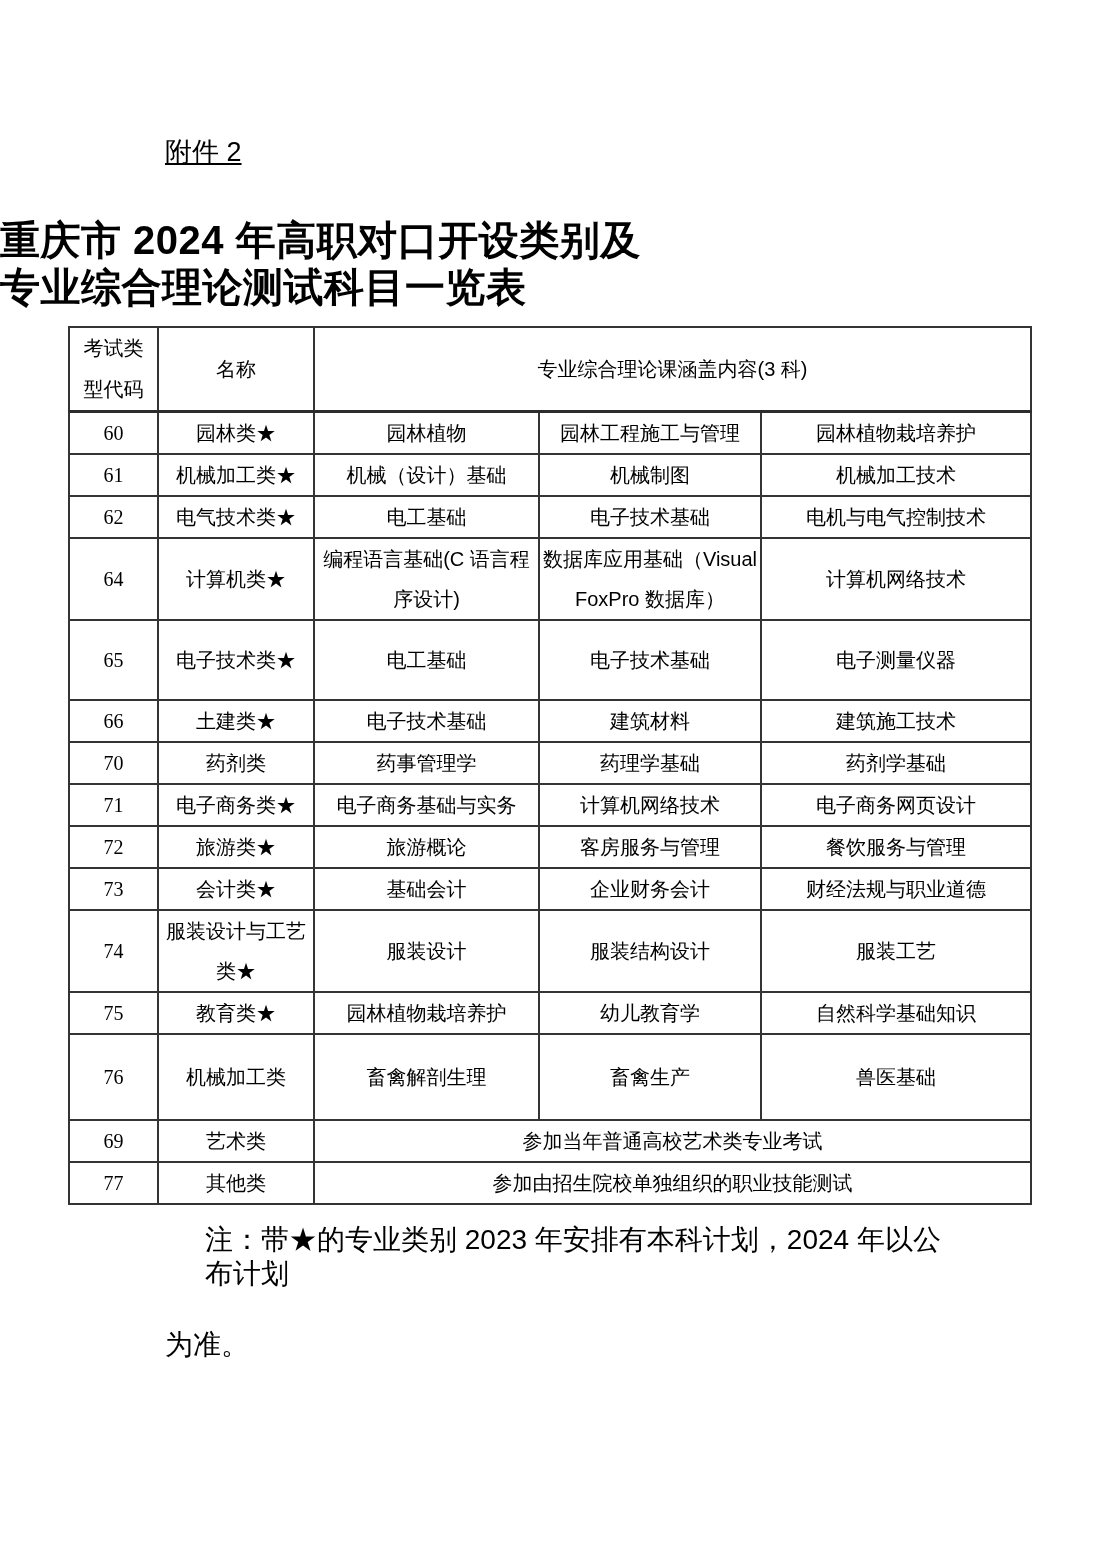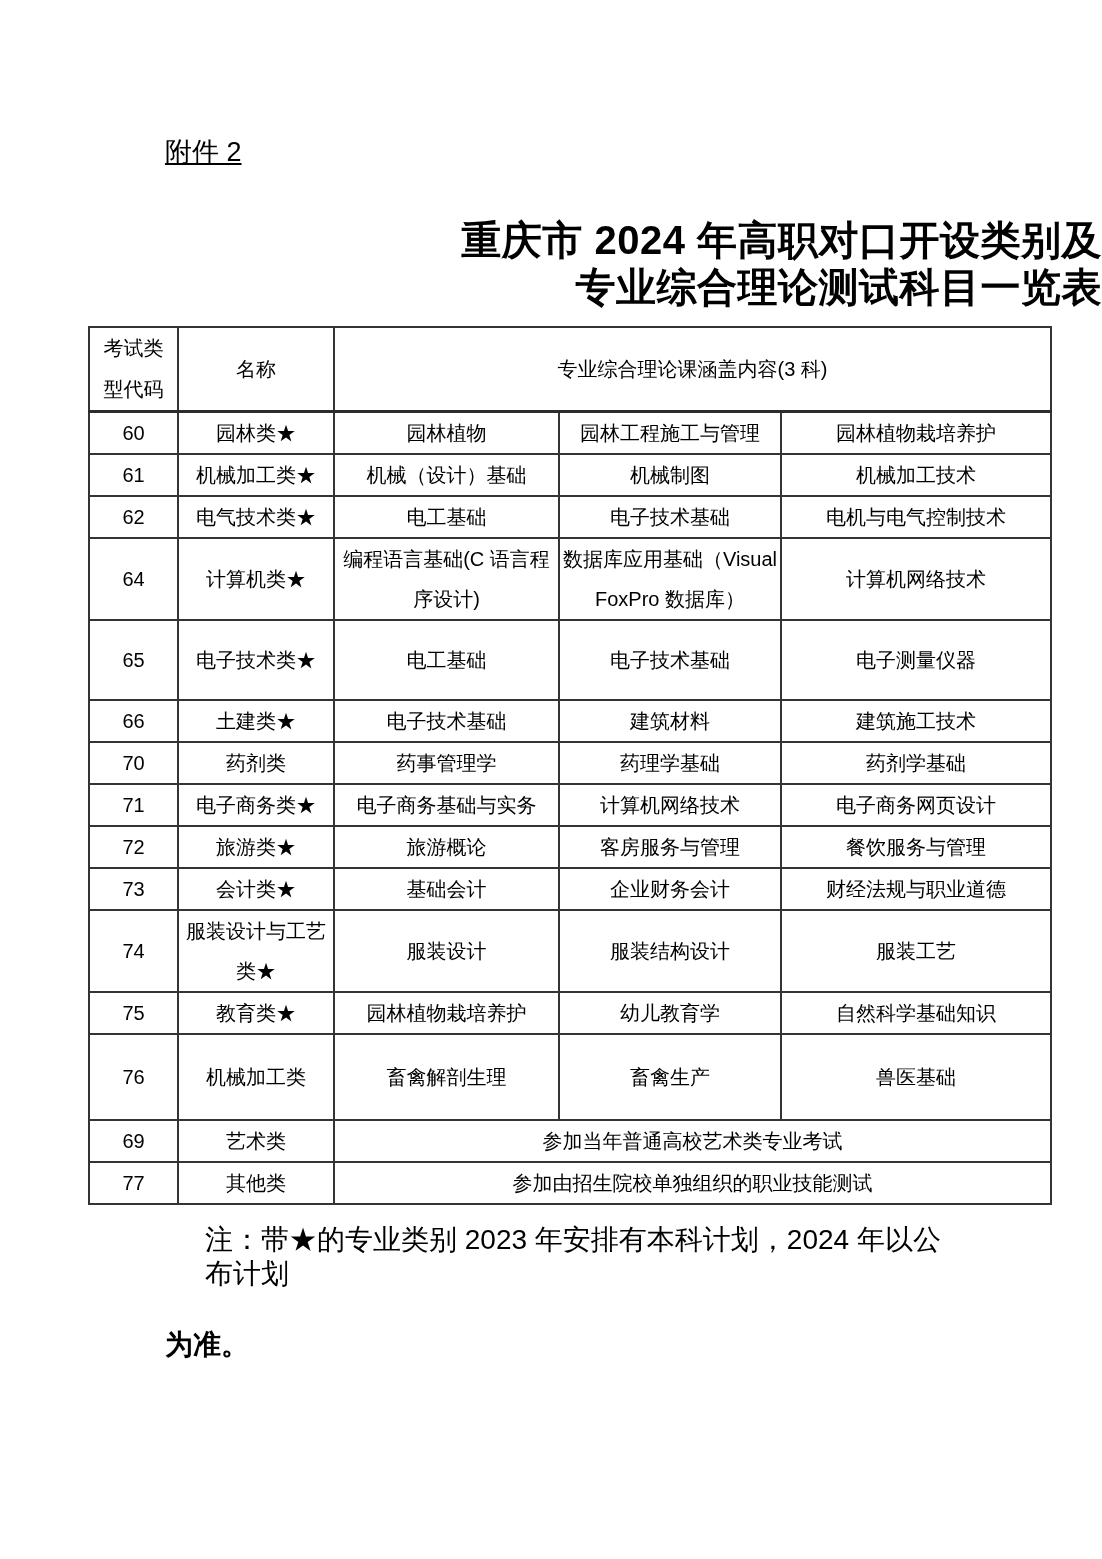--- a/index.html
+++ b/index.html
@@ -10,56 +10,55 @@
     color:#000000;
     font-family:"Liberation Sans", sans-serif;
     overflow:hidden;
   }
   .attachment {
     position:absolute; left:165px; top:136px;
     font-size:27px; line-height:32px; font-weight:normal;text-decoration:underline;
   }
   .title {
     position:absolute; left:0; top:217px; width:100%;
-    text-align:right; font-weight:bold;
+    text-align:left; font-weight:bold;
     font-size:40px; line-height:47px; letter-spacing:0.5px;
   }
   table.subjects {
     position:absolute; left:68px; top:326px;
     width:962px; border-collapse:collapse; table-layout:fixed;
     background:#ffffff;
-    margin-left:20px;
   }
   table.subjects th, table.subjects td {
     border:2px solid #343434;
     padding:0;
     text-align:center; vertical-align:middle;
     font-size:20px; line-height:40px;
     font-weight:normal;
     overflow:hidden;
   }
   table.subjects thead th {
     height:80px;
     border-bottom:3px solid #2c2c2c;
   }
   .code-h span { display:block; line-height:41px; }
   table.subjects tbody tr { height:42px; }
   table.subjects tbody tr:nth-child(5)  { height:80px; }  
   table.subjects tbody tr:nth-child(13) { height:86px; }  
   td.code {
-    font-family:Liberation Sans, sans-serif;
+    font-family:Liberation Serif, serif;
     font-weight:bold; font-size:21px;
   }
   td.span-cell { text-align:left; padding-left:9px;font-family:Liberation Serif, serif; }
   .note {
     position:absolute; left:165px; top:1223px; width:786px;
     font-size:28px; line-height:34px;
   }
   .note .line1 { padding-left:40px; }
-  .note .line2 { margin-top:37px;font-weight:bold; }
+  .note .line2 { margin-top:37px; }
   .note-prefix { font-family:"Liberation Serif", serif; }
 </style>
 </head>
 <body>
 
 <div class="page">
 
   <div class="attachment">附件 2</div>
 
   <div class="title">

